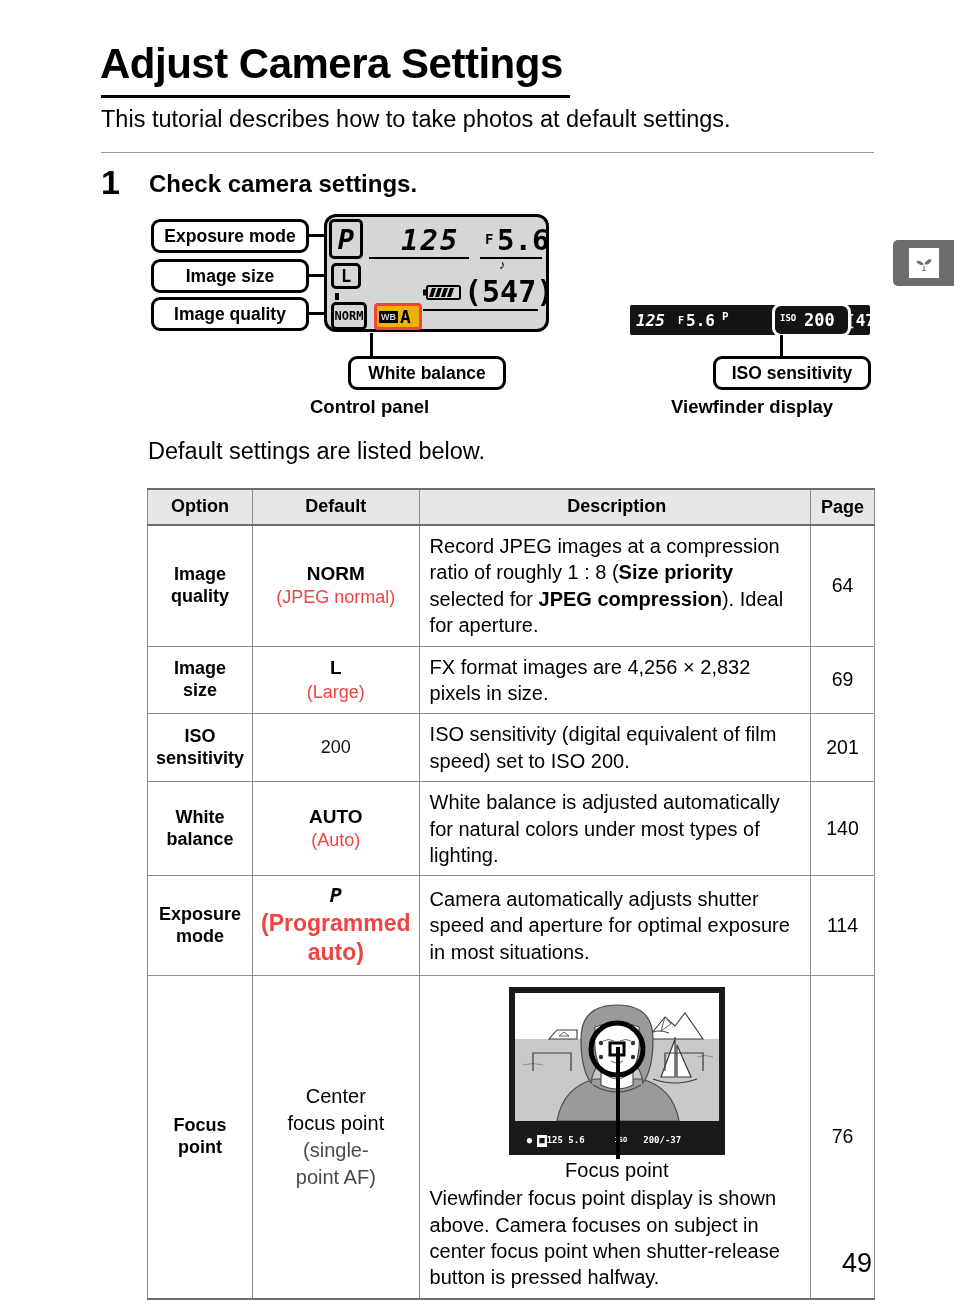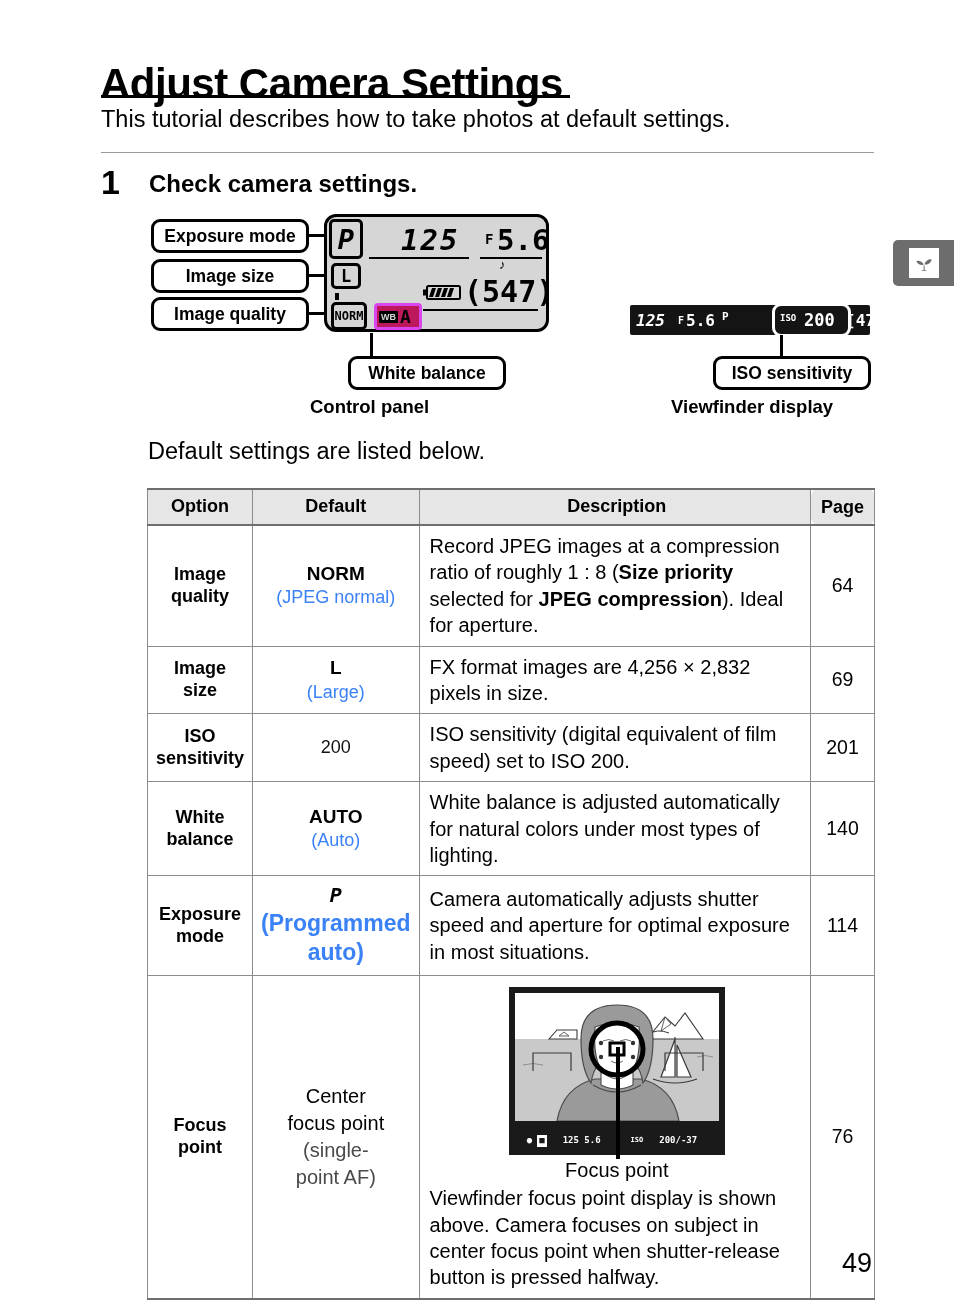--- a/index.html
+++ b/index.html
@@ -19,21 +19,20 @@
   
   .page-title {
     position: absolute;
     left: 100px;
     top: 42px;
     font-size: 42px;
     font-weight: bold;
     letter-spacing: -0.5px;
     line-height: 1.05;
     white-space: nowrap;
-    margin-top: 20px;
   }
   .title-rule {
     position: absolute;
     left: 101px;
     top: 95px;
     width: 469px;
     height: 3px;
     background: #000;
   }
   .page-subtitle {
@@ -182,23 +181,23 @@
     height: 36px;
     border-top: 2px solid #6e6e6e;
     border-bottom: 2px solid #6e6e6e;
     text-align: center;
   }
   .tbl tbody tr { border-bottom: 1px solid #8c8c8c; }
   .tbl tbody td { padding: 7px 8px; }
   .c-option  { width: 100px; text-align: center; font-weight: bold; font-size: 18px; line-height: 1.22; }
   .c-default { width: 117px; text-align: center; line-height: 1.28; font-size: 18.5px; }
   .c-desc    { text-align: left; line-height: 1.32; font-size: 20px; padding-left: 10px !important; padding-right: 6px !important; }
-  .c-page    { width: 64px; text-align: center; font-size: 19.5px; border-radius: 8px; }
+  .c-page    { width: 64px; text-align: center; font-size: 19.5px; }
   .def-main  { font-weight: bold; font-size: 19px; }
-  .def-sub   { color: #3b82f6; font-size: 18px; }
+  .def-sub   { color: #ef4444; font-size: 18px; }
   .tbl tbody tr:last-child td { border-bottom: 2px solid #6e6e6e; }
 
   
   .vf-photo-wrap { text-align: center; }
   .vf-photo {
     width: 216px;
     height: 168px;
     margin: 4px auto 0;
     background: #1a1a1a;
     position: relative;
@@ -301,21 +300,21 @@
     <div class="lcdbox" style="left:4px; top:46px; width:30px; height:26px; font-size:17px;">
       <span class="seg">L</span>
     </div>
 
     <div class="leader" style="left:8px; top:76px; width:4px; height:7px;"></div>
 
     <div class="lcdbox" style="left:4px; top:85px; width:36px; height:28px; font-size:12px;">
       <span class="seg">NORM</span>
     </div>
 
-    <div style="position:absolute; left:47px; top:86px; width:48px; height:27px; border:3px solid #d946ef; border-radius:4px; background:#be185d; box-sizing:border-box; display:flex; align-items:center; gap:2px; padding-left:2px;">
+    <div style="position:absolute; left:47px; top:86px; width:48px; height:27px; border:3px solid #ef4444; border-radius:4px; background:#eab308; box-sizing:border-box; display:flex; align-items:center; gap:2px; padding-left:2px;">
       <span style="background:#000; color:#d6d6d6; font-size:9px; font-weight:bold; padding:1px 2px; border-radius:1px;">WB</span>
       <span class="seg" style="font-size:18px;">A</span>
     </div>
 
     <span class="seg" style="position:absolute; left:74px; top:6px; font-size:29px; letter-spacing:2px; font-style:italic;">125</span>
 
     <span class="seg" style="position:absolute; left:158px; top:14px; font-size:14px;">F</span>
     <span class="seg" style="position:absolute; left:170px; top:6px; font-size:29px;">5.6</span>
 
     <div class="leader" style="left:42px; top:40px; width:100px; height:2px;"></div>
@@ -503,21 +502,21 @@
                 <rect x="95" y="50" width="14" height="12" fill="none" stroke="#000" stroke-width="3"></rect>
                 <circle cx="86" cy="50" r="2.2" fill="#333"></circle>
                 <circle cx="118" cy="50" r="2.2" fill="#333"></circle>
                 <circle cx="86" cy="64" r="2.2" fill="#333"></circle>
                 <circle cx="118" cy="64" r="2.2" fill="#333"></circle>
               </svg>
             </div>
             <div class="vf-infobar">
               <span style="margin-left:18px;">●</span>
               <span style="margin-left:5px; background:#fff; color:#1a1a1a; padding:0 2px;">■</span>
-              <span style="margin-left:16px;">125  5.6</span>
+              <span style="margin-left:0;">125  5.6</span>
               <span style="margin-left:30px; font-size:7px;">ISO</span>
               <span style="margin-left:16px;">200/-37</span>
             </div>
             <div class="focus-leader"></div>
           </div>
           <div class="fp-caption">Focus point</div>
         </div>
         <div class="fp-body">Viewfinder focus point display is shown above.  Camera focuses on subject in center focus point when shutter-release button is pressed halfway.</div>
       </td>
       <td class="c-page">

